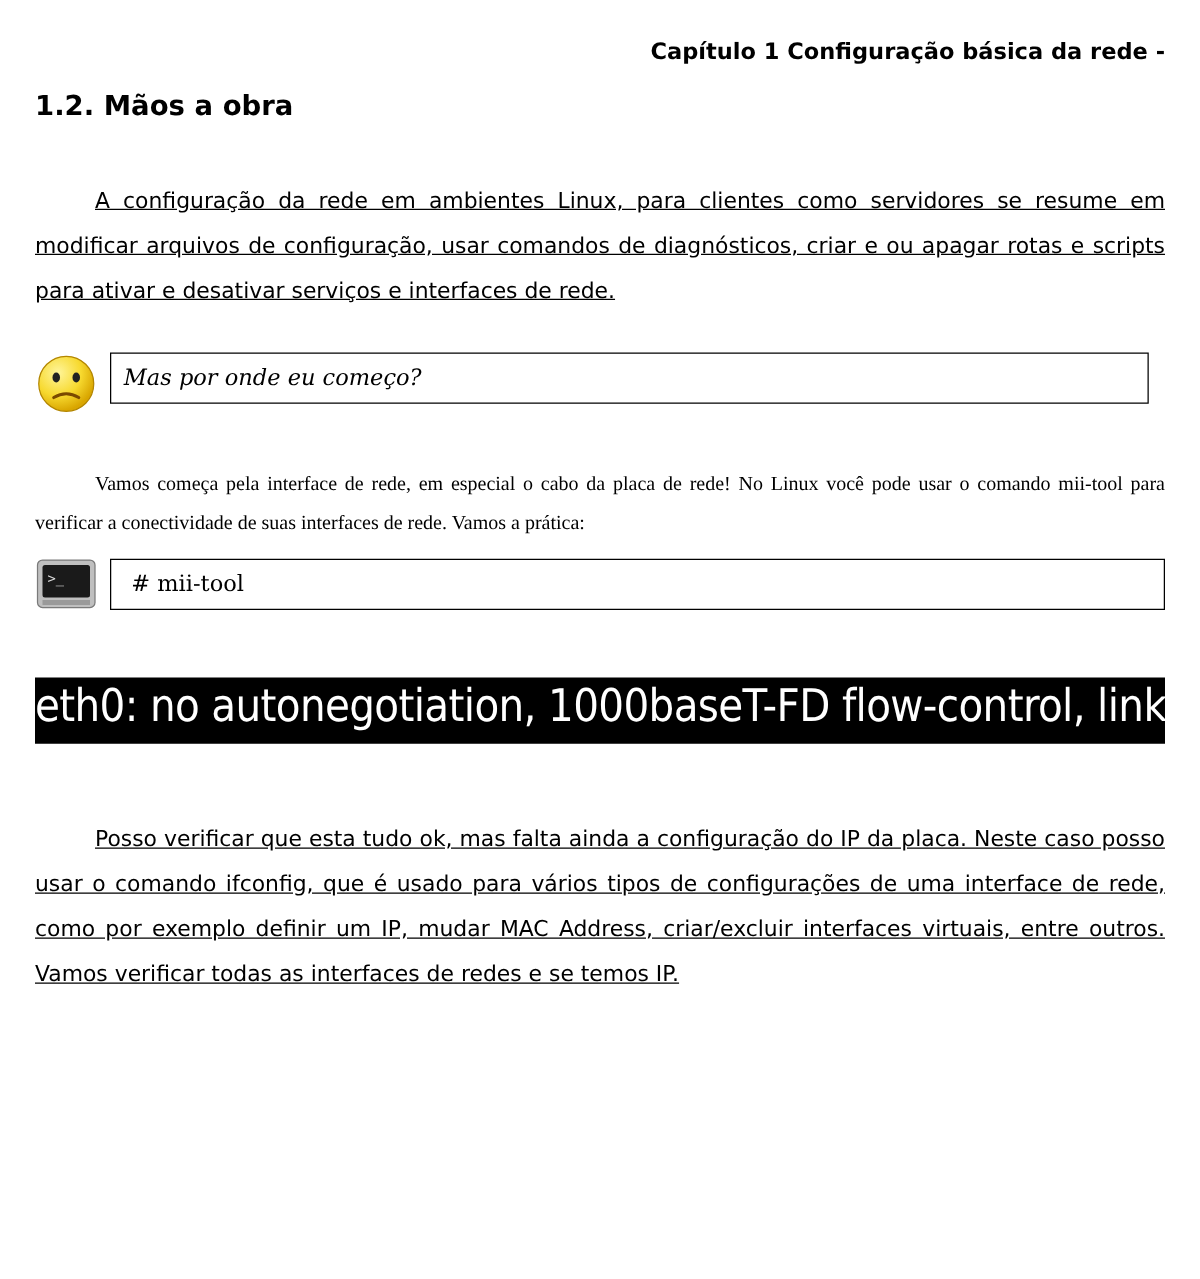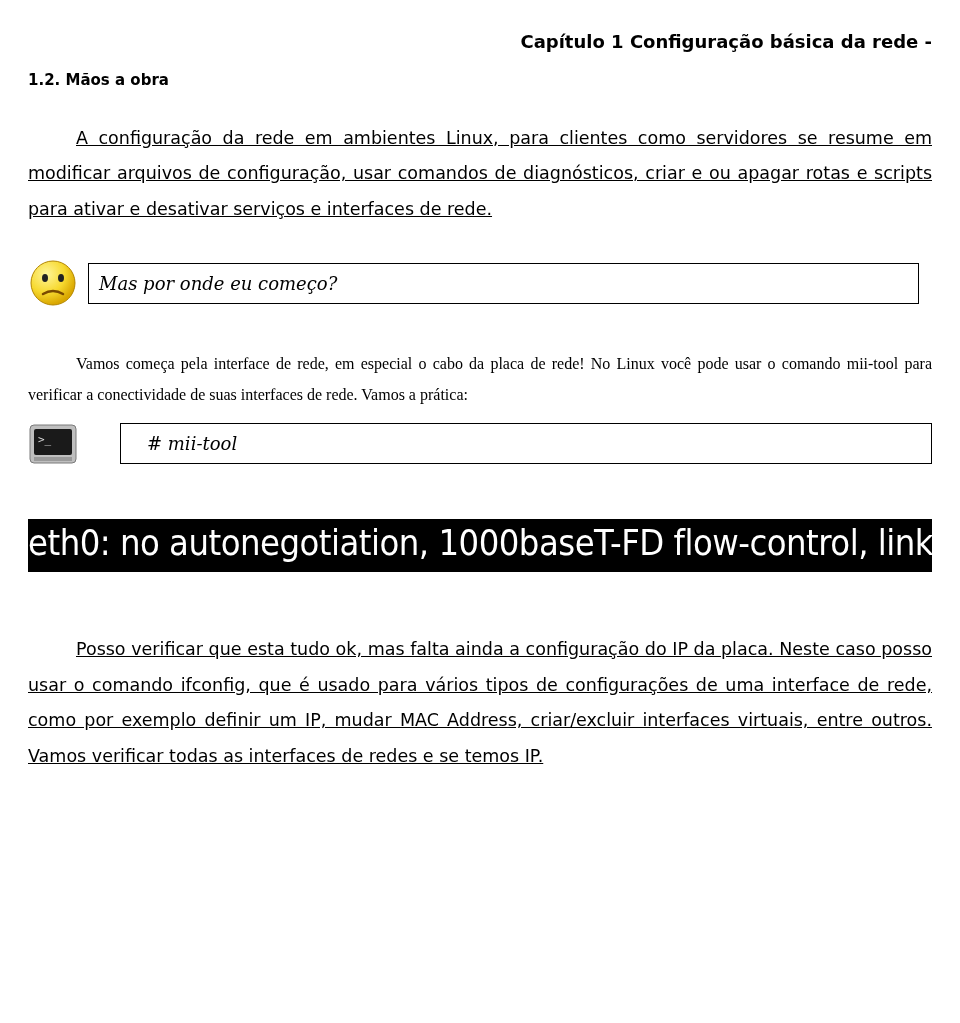--- a/index.html
+++ b/index.html
@@ -15,35 +15,35 @@
   }
   .header-line {
     text-align: right;
     font-weight: bold;
     font-size: 18px;
     margin-bottom: 14px;
     margin-top: 16px;
   }
   .section-title {
     font-weight: bold;
-    font-size: 15px;
-    margin-bottom: 29px;
+    font-size: 22px;
+    margin-bottom: 42px;
   }
   .para {
     text-align: justify;
     margin-bottom: 30px;
     line-height: 2.05;
   }
   .para-indent {
     text-indent: 48px;
     text-decoration: underline;
   }
   .callout-row {
     display: flex;
-    align-items: center;
+    align-items: flex-start;
     gap: 10px;
     margin: 6px 13px 40px 0;
   }
   .emoji-face {
     width: 50px;
     height: 50px;
     flex: 0 0 50px;
   }
   .term-icon {
     width: 50px;
@@ -70,25 +70,23 @@
   }
   .terminal-row {
     display: flex;
     align-items: center;
     gap: 10px;
     margin: 2px 0 50px 0;
   }
   .terminal-box {
     flex: 1;
     border: 1px solid #000;
-    padding: 6px 26px;
-    font-style: italic;
+    padding: 6px 16px;
     font-family: Georgia, "DejaVu Serif", serif;
     font-size: 18px;
-    margin-left: 32px;
   }
   .console-output {
     background: #000;
     color: #fff;
     width: 100%;
     padding: 2px 0 8px 0;
     margin-bottom: 60px;
     font-family: "DejaVu Sans Condensed", sans-serif;
     font-stretch: condensed;
     font-size: 36px;

